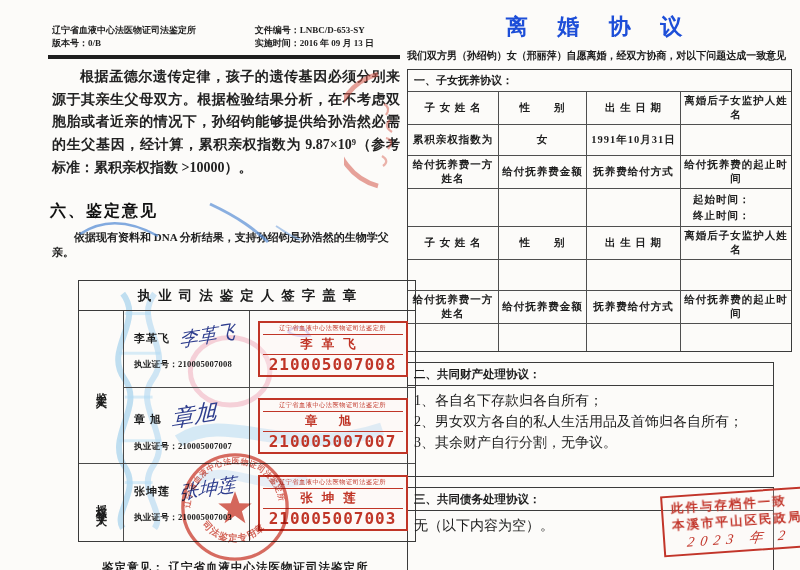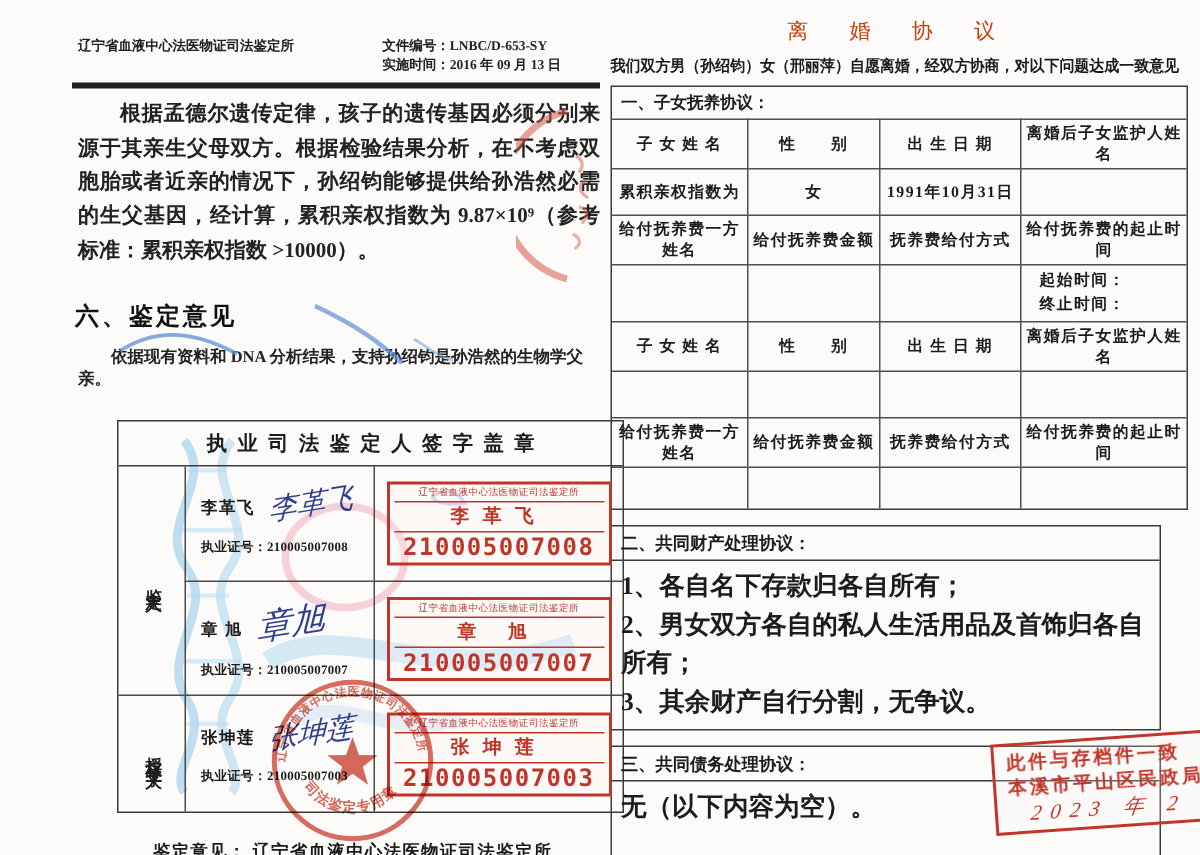--- a/index.html
+++ b/index.html
@@ -38,49 +38,50 @@
   .rstamp .rn { font-size:12.5px; font-weight:bold; letter-spacing:9px; padding:1px 0; border-bottom:1.4px solid #c03527; white-space:nowrap; overflow:hidden; }
   .rstamp .rd { font-family:"DejaVu Sans Mono",monospace; font-size:16px; font-weight:bold; letter-spacing:1px; white-space:nowrap; }
   .wm { position:absolute; inset:0; width:100%; height:100%; z-index:1; pointer-events:none; }
   .scribbles { position:absolute; left:40px; top:196px; z-index:0; pointer-events:none; }
 
   .unit-line { margin:18px 0 0 58px; font-size:11.5px; font-weight:bold; letter-spacing:1px; position:relative; z-index:2; }
   .date-line { margin:9px 0 0 0; text-align:center; font-size:11.5px; font-weight:bold; letter-spacing:5px; position:relative; z-index:2; }
   .round-stamp { position:absolute; left:176px; top:448px; width:118px; height:118px; z-index:3; mix-blend-mode:multiply; opacity:.92; }
 
   
-  .r-title { margin-top:12px; text-align:center; font-size:14px; font-weight:normal; letter-spacing:12px; color:#c2410c; }
+  .r-title { margin-top:12px; text-align:center; font-size:22px; font-weight:bold; letter-spacing:12px; color:#1d4ed8; }
   .r-intro { margin:7px 0 0 7px; font-size:10.5px; font-weight:bold; white-space:nowrap; transform:scaleX(.95); transform-origin:left; color:#1a1a1a; }
   .gridbox { margin:6px 8px 0 7px; border:1.6px solid #3b3b3b; }
   .t1 { display:grid; grid-template-columns:90px 88px 94px 1fr; }
   .band { grid-column:1 / -1; font-size:11px; font-weight:bold; padding:3px 0 3px 6px; }
   .t1 .cell { border-top:1px solid #4f4f4f; display:flex; align-items:center; justify-content:center; font-size:10.5px; font-weight:bold; letter-spacing:1px; text-align:center; padding:2px 2px; min-height:28px; }
   .t1 .cl { border-left:1px solid #4f4f4f; }
   .t1 .tall { min-height:38px; }
   .t1 .mid  { min-height:31px; }
   .t1 .preline { white-space:pre-line; justify-content:flex-start; text-align:left; padding-left:12px; line-height:1.5; }
   .box { margin:10px 26px 0 7px; border:1.6px solid #3b3b3b; }
   .box .bh { font-size:11.5px; font-weight:bold; padding:4px 0 3px 6px; border-bottom:1.3px solid #3b3b3b; }
-  .box .bb { padding:4px 6px 6px 6px; font-size:17px; font-weight:bold; line-height:1.5; }
+  .box .bb { padding:4px 6px 6px 6px; font-size:14px; font-weight:normal; line-height:1.5; }
   .bb2 { min-height:90px; }
   .bb3 { min-height:64px; }
   .arch-stamp { position:absolute; right:-16px; bottom:18px; transform:rotate(-4deg); border:2.6px solid #c2352a; color:#c2352a; padding:3px 12px 2px 8px; background:rgba(255,248,246,.2); z-index:3; }
   .arch-stamp .al { font-size:12.5px; font-weight:bold; letter-spacing:2px; white-space:nowrap; filter:blur(.25px); }
   .arch-stamp .ad { font-size:14px; font-style:italic; letter-spacing:6px; padding-left:14px; transform:skewX(-12deg); white-space:nowrap; }
   .crescent { position:absolute; left:344px; top:60px; width:72px; height:140px; z-index:4; filter:blur(.4px); pointer-events:none; }
 </style>
 </head>
 <body>
 
 <div class="canvas">
 
   <section class="page page-left">
     <div class="ph">
       <div>
         <div>辽宁省血液中心法医物证司法鉴定所</div>
+        <div>版本号：0/B</div>
       </div>
       <div>
         <div>文件编号：LNBC/D-653-SY</div>
         <div>实施时间：2016 年 09 月 13 日</div>
       </div>
     </div>
     <div class="rule"></div>
 
     <p class="para">根据孟德尔遗传定律，孩子的遗传基因必须分别来源于其亲生父母双方。根据检验结果分析，在不考虑双胞胎或者近亲的情况下，孙绍钧能够提供给孙浩然必需的生父基因，经计算，累积亲权指数为 9.87×10⁹（参考标准：累积亲权指数 &gt;10000）。</p>
 

